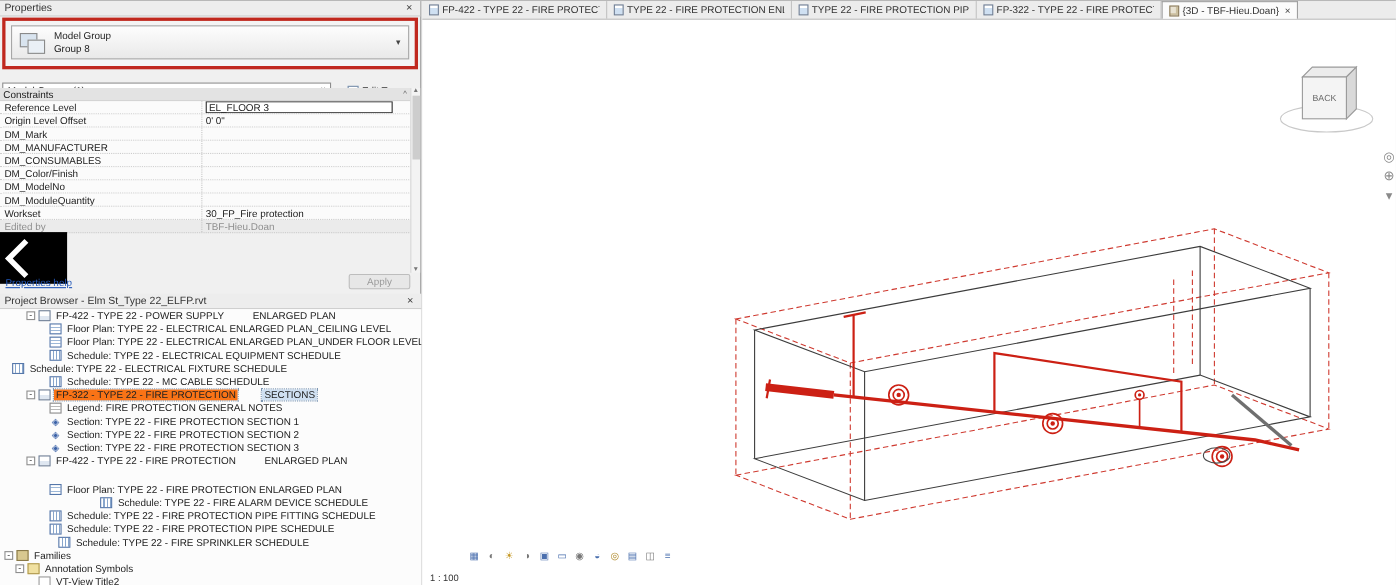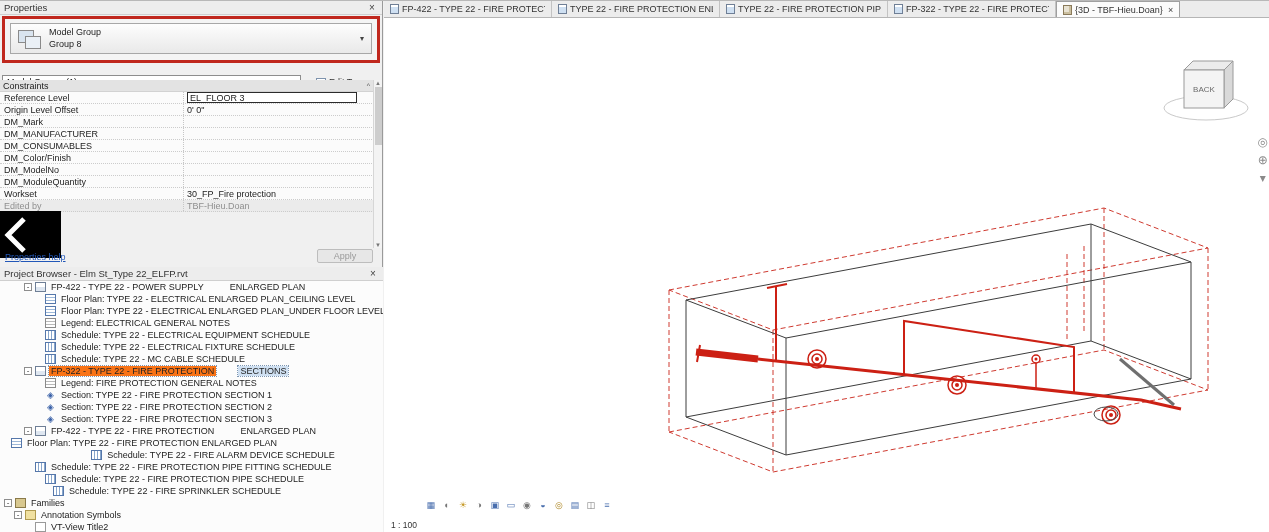--- a/index.html
+++ b/index.html
@@ -255,29 +255,24 @@
             <span class="ti plan"></span>
             <span class="tree-label">Floor Plan: TYPE 22 - ELECTRICAL ENLARGED PLAN_CEILING LEVEL</span>
           </div>
           <div class="tree-row" style="padding-left: 34px;">
             <span class="tx empty"></span>
             <span class="ti plan"></span>
             <span class="tree-label">Floor Plan: TYPE 22 - ELECTRICAL ENLARGED PLAN_UNDER FLOOR LEVEL</span>
           </div>
           <div class="tree-row" style="padding-left: 34px;">
             <span class="tx empty"></span>
-            <span class="ti legend"></span>
-            <span class="tree-label">Legend: ELECTRICAL GENERAL NOTES</span>
-          </div>
-          <div class="tree-row" style="padding-left: 34px;">
-            <span class="tx empty"></span>
             <span class="ti schedule"></span>
             <span class="tree-label">Schedule: TYPE 22 - ELECTRICAL EQUIPMENT SCHEDULE</span>
           </div>
-          <div class="tree-row" style="padding-left: 34px;">
+          <div class="tree-row" style="">
             <span class="tx empty"></span>
             <span class="ti schedule"></span>
             <span class="tree-label">Schedule: TYPE 22 - ELECTRICAL FIXTURE SCHEDULE</span>
           </div>
           <div class="tree-row" style="padding-left: 34px;">
             <span class="tx empty"></span>
             <span class="ti schedule"></span>
             <span class="tree-label">Schedule: TYPE 22 - MC CABLE SCHEDULE</span>
           </div>
           <div class="tree-row" style="padding-left: 24px;">
@@ -305,31 +300,31 @@
             <span class="tx empty"></span>
             <span class="ti section">◈</span>
             <span class="tree-label">Section: TYPE 22 - FIRE PROTECTION SECTION 3</span>
           </div>
           <div class="tree-row" style="padding-left: 24px;">
             <span class="tx">-</span>
             <span class="ti sheet"></span>
             <span class="tree-label">FP-422 - TYPE 22 - FIRE PROTECTION</span>
             <span class="tree-right">ENLARGED PLAN</span>
           </div>
-          <div class="tree-row" style="">
+          <div class="tree-row" style="padding-left: 34px; margin-top: 14px;">
             <span class="tx empty"></span>
             <span class="ti plan"></span>
             <span class="tree-label">Floor Plan: TYPE 22 - FIRE PROTECTION ENLARGED PLAN</span>
           </div>
           <div class="tree-row" style="padding-left: 34px; justify-content: center;">
             <span class="tx empty"></span>
             <span class="ti schedule"></span>
             <span class="tree-label">Schedule: TYPE 22 - FIRE ALARM DEVICE SCHEDULE</span>
           </div>
-          <div class="tree-row" style="padding-left: 24px;">
+          <div class="tree-row" style="padding-left: 34px;">
             <span class="tx empty"></span>
             <span class="ti schedule"></span>
             <span class="tree-label">Schedule: TYPE 22 - FIRE PROTECTION PIPE FITTING SCHEDULE</span>
           </div>
           <div class="tree-row" style="padding-left: 34px;">
             <span class="tx empty"></span>
             <span class="ti schedule"></span>
             <span class="tree-label">Schedule: TYPE 22 - FIRE PROTECTION PIPE SCHEDULE</span>
           </div>
           <div class="tree-row" style="padding-left: 18px; margin-left: 24px;">

